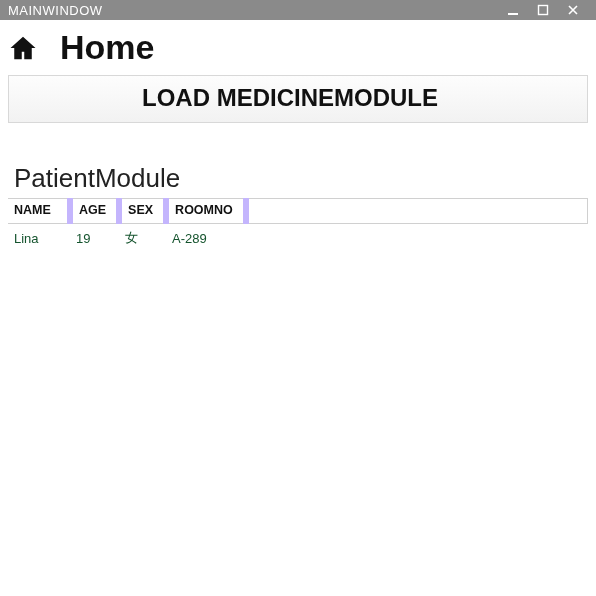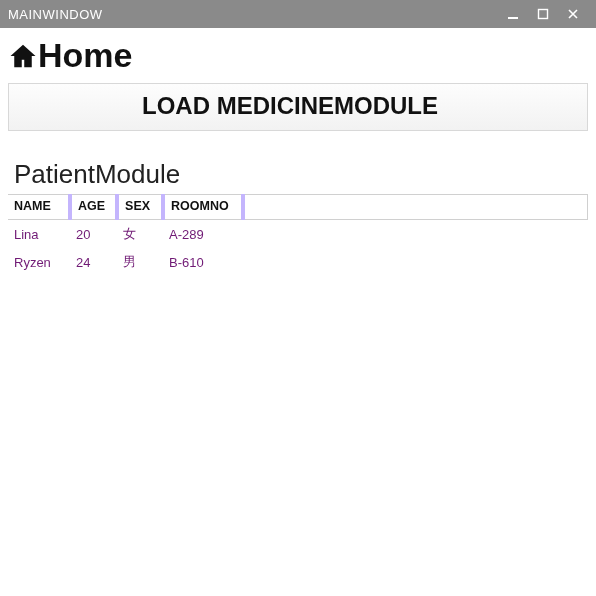--- a/index.html
+++ b/index.html
@@ -5,21 +5,21 @@
   * { box-sizing: border-box; margin: 0; padding: 0; }
   body {
     font-family: "Segoe UI", Arial, sans-serif;
     background: #fff;
     width: 596px;
     height: 596px;
     overflow: hidden;
   }
   .titlebar {
     background: #8a8a8a;
-    height: 28px;
+    height: 20px;
     display: flex;
     align-items: center;
     padding: 0 8px;
     color: #ffffff;
     font-size: 13px;
     letter-spacing: 0.5px;
   }
   .titlebar-text { flex: 1; }
   .titlebar-controls { display: flex; gap: 0; }
   .titlebar-btn {
@@ -29,21 +29,21 @@
     align-items: center;
     justify-content: center;
     color: #fff;
     cursor: pointer;
   }
   .titlebar-btn svg { display: block; }
   .content { padding: 4px 8px 8px 8px; }
   .home-row {
     display: flex;
     align-items: center;
-    gap: 0;
+    gap: 22px;
     padding: 4px 0 8px 0;
   }
   .home-icon svg { display: block; }
   .home-title {
     font-size: 34px;
     font-weight: 700;
     color: #111;
   }
   .load-btn {
     display: block;
@@ -55,42 +55,42 @@
     color: #111;
     text-align: center;
     padding: 8px 16px 10px 0;
     cursor: pointer;
     font-family: inherit;
   }
   .module-title {
     font-size: 26px;
     font-weight: 400;
     color: #222;
-    margin: 28px 0 4px 6px;
+    margin: 40px 0 4px 6px;
   }
   .grid {
     width: 100%;
     border-collapse: collapse;
     font-size: 13px;
   }
   .grid thead th {
     text-align: left;
     font-weight: 700;
     font-size: 12.5px;
     color: #111;
     padding: 4px 10px 6px 6px;
     border-top: 1px solid #d0d0d0;
     border-bottom: 1px solid #d0d0d0;
-    border-right: 4px solid #c4b5fd;
+    border-right: 6px solid #c4b5fd;
     background: #fff;
   }
   .grid thead th.filler { border-right: 1px solid #d0d0d0; }
   .grid tbody td {
     padding: 5px 10px 5px 6px;
-    color: #701a75;
+    color: #14532d;
     font-size: 13px;
   }
   .grid-wrap { padding: 0 0 0 0; }
 </style>
 </head>
 <body>
 
 <div class="titlebar">
   <span class="titlebar-text">MAINWINDOW</span>
   <div class="titlebar-controls">
@@ -141,29 +141,22 @@
           <th>NAME</th>
           <th>AGE</th>
           <th>SEX</th>
           <th>ROOMNO</th>
           <th class="filler"></th>
         </tr>
       </thead>
       <tbody id="grid-body">
           <tr>
             <td>Lina</td>
-            <td>20</td>
+            <td>19</td>
             <td>女</td>
             <td>A-289</td>
-            <td></td>
-          </tr>
-          <tr>
-            <td>Ryzen</td>
-            <td>24</td>
-            <td>男</td>
-            <td>B-610</td>
             <td></td>
           </tr>
         </tbody>
     </table>
   </div>
 
 </div>
 
 </body></html>

